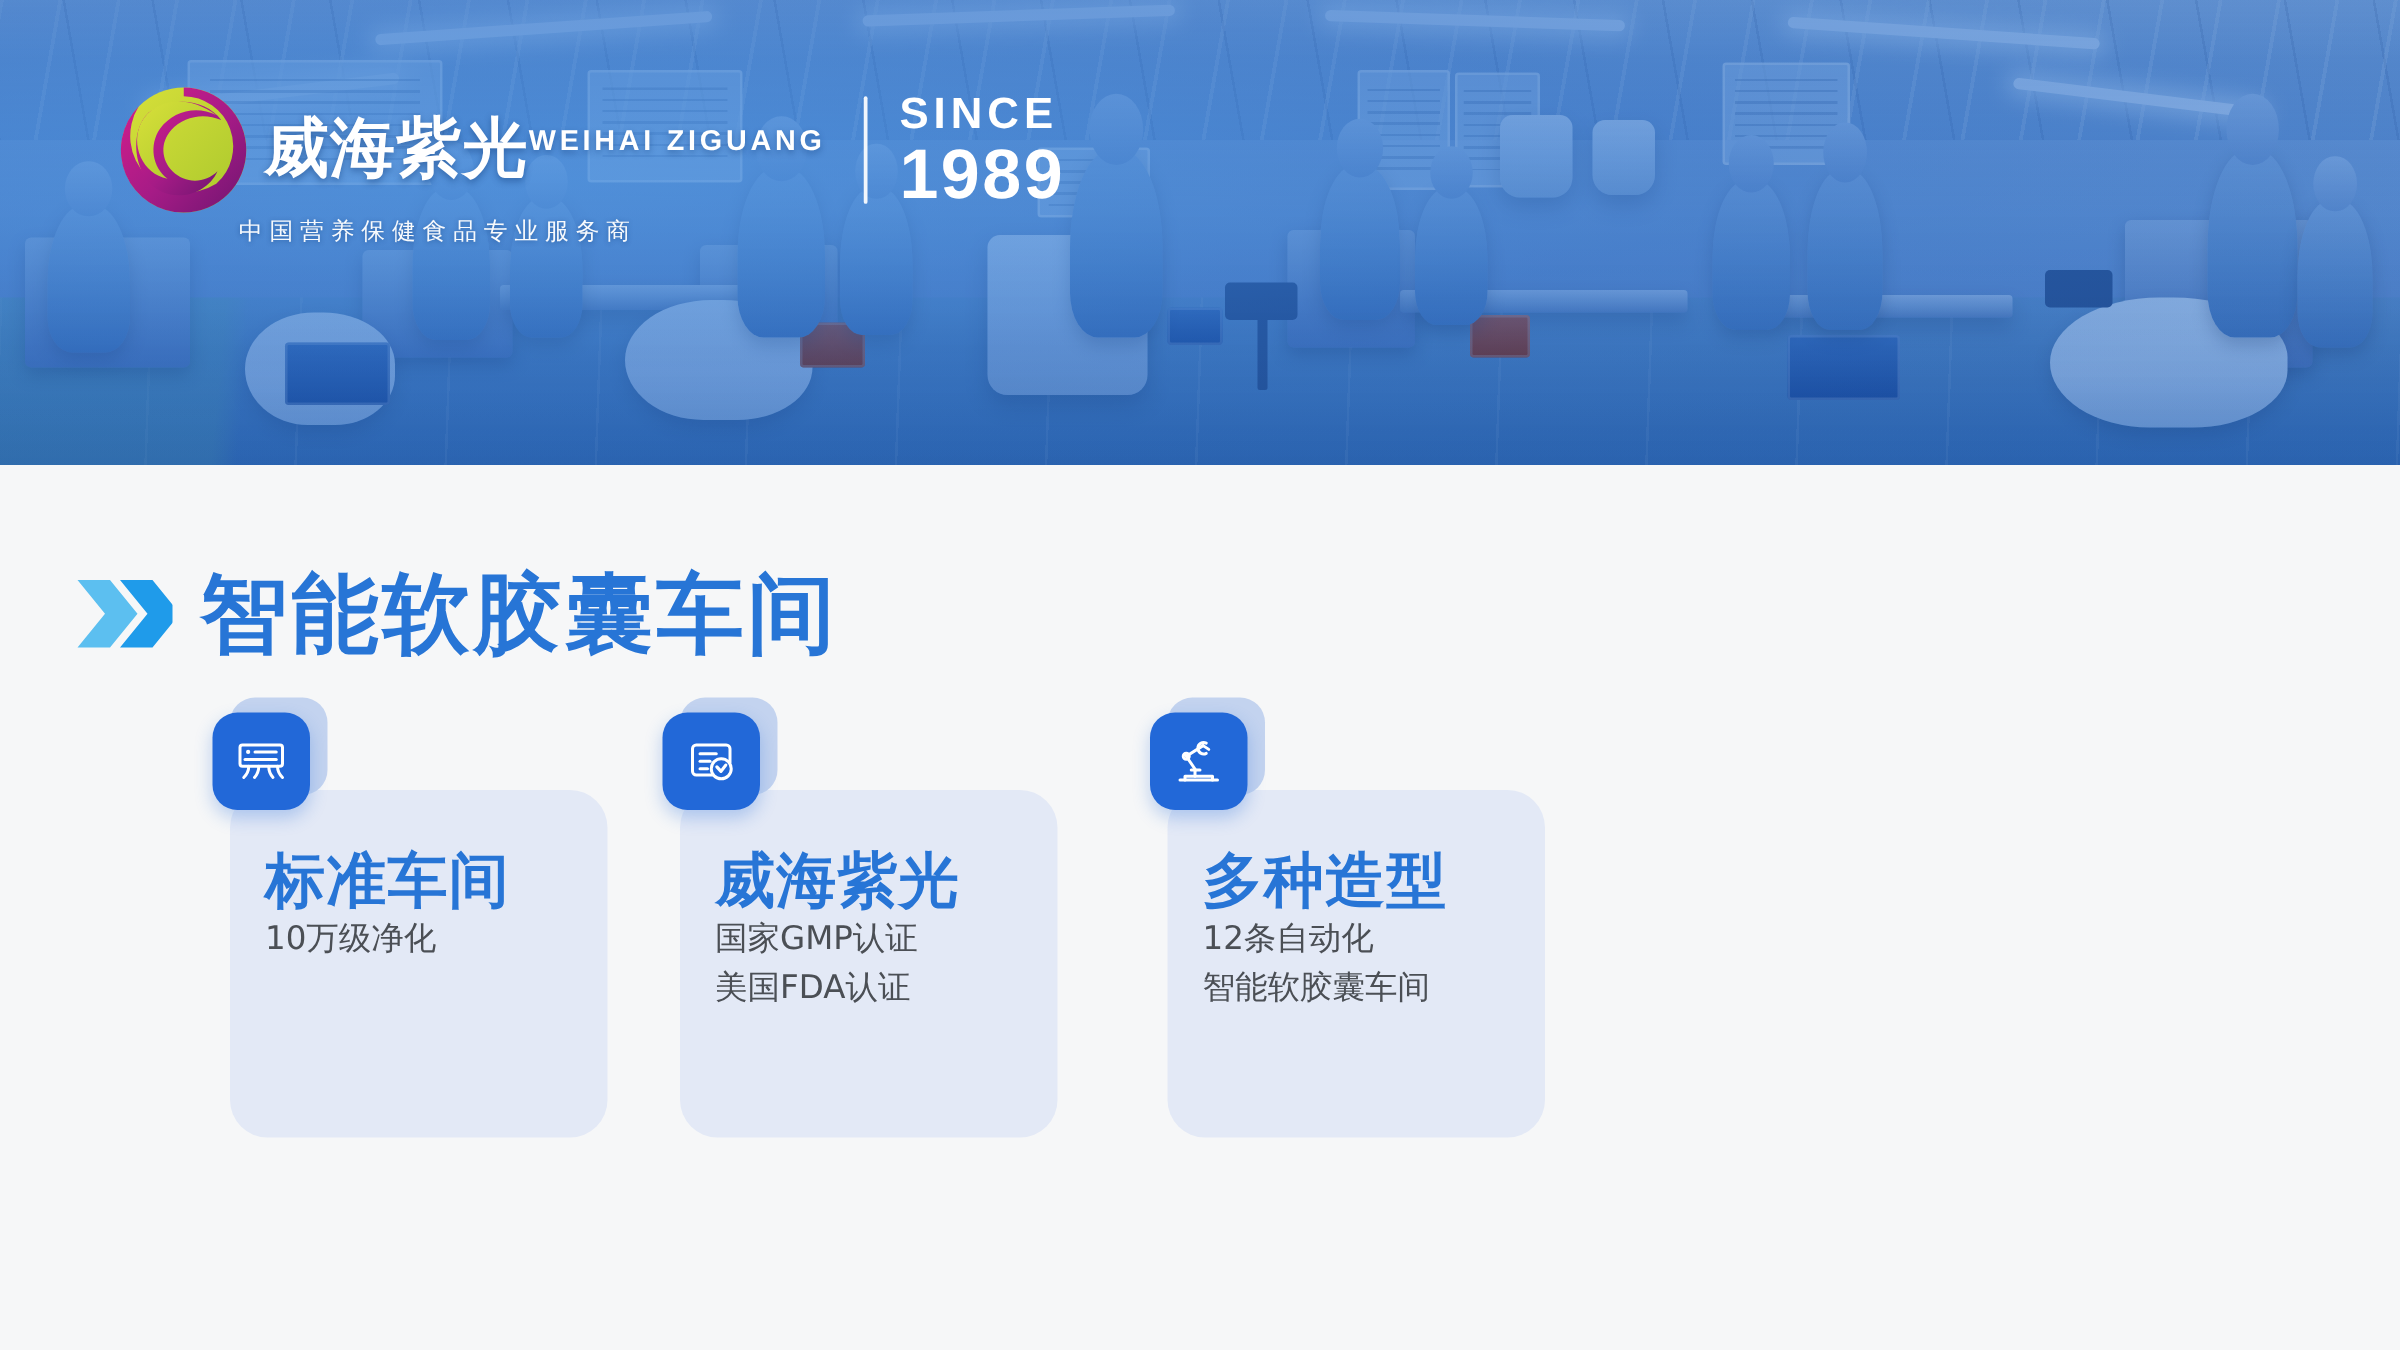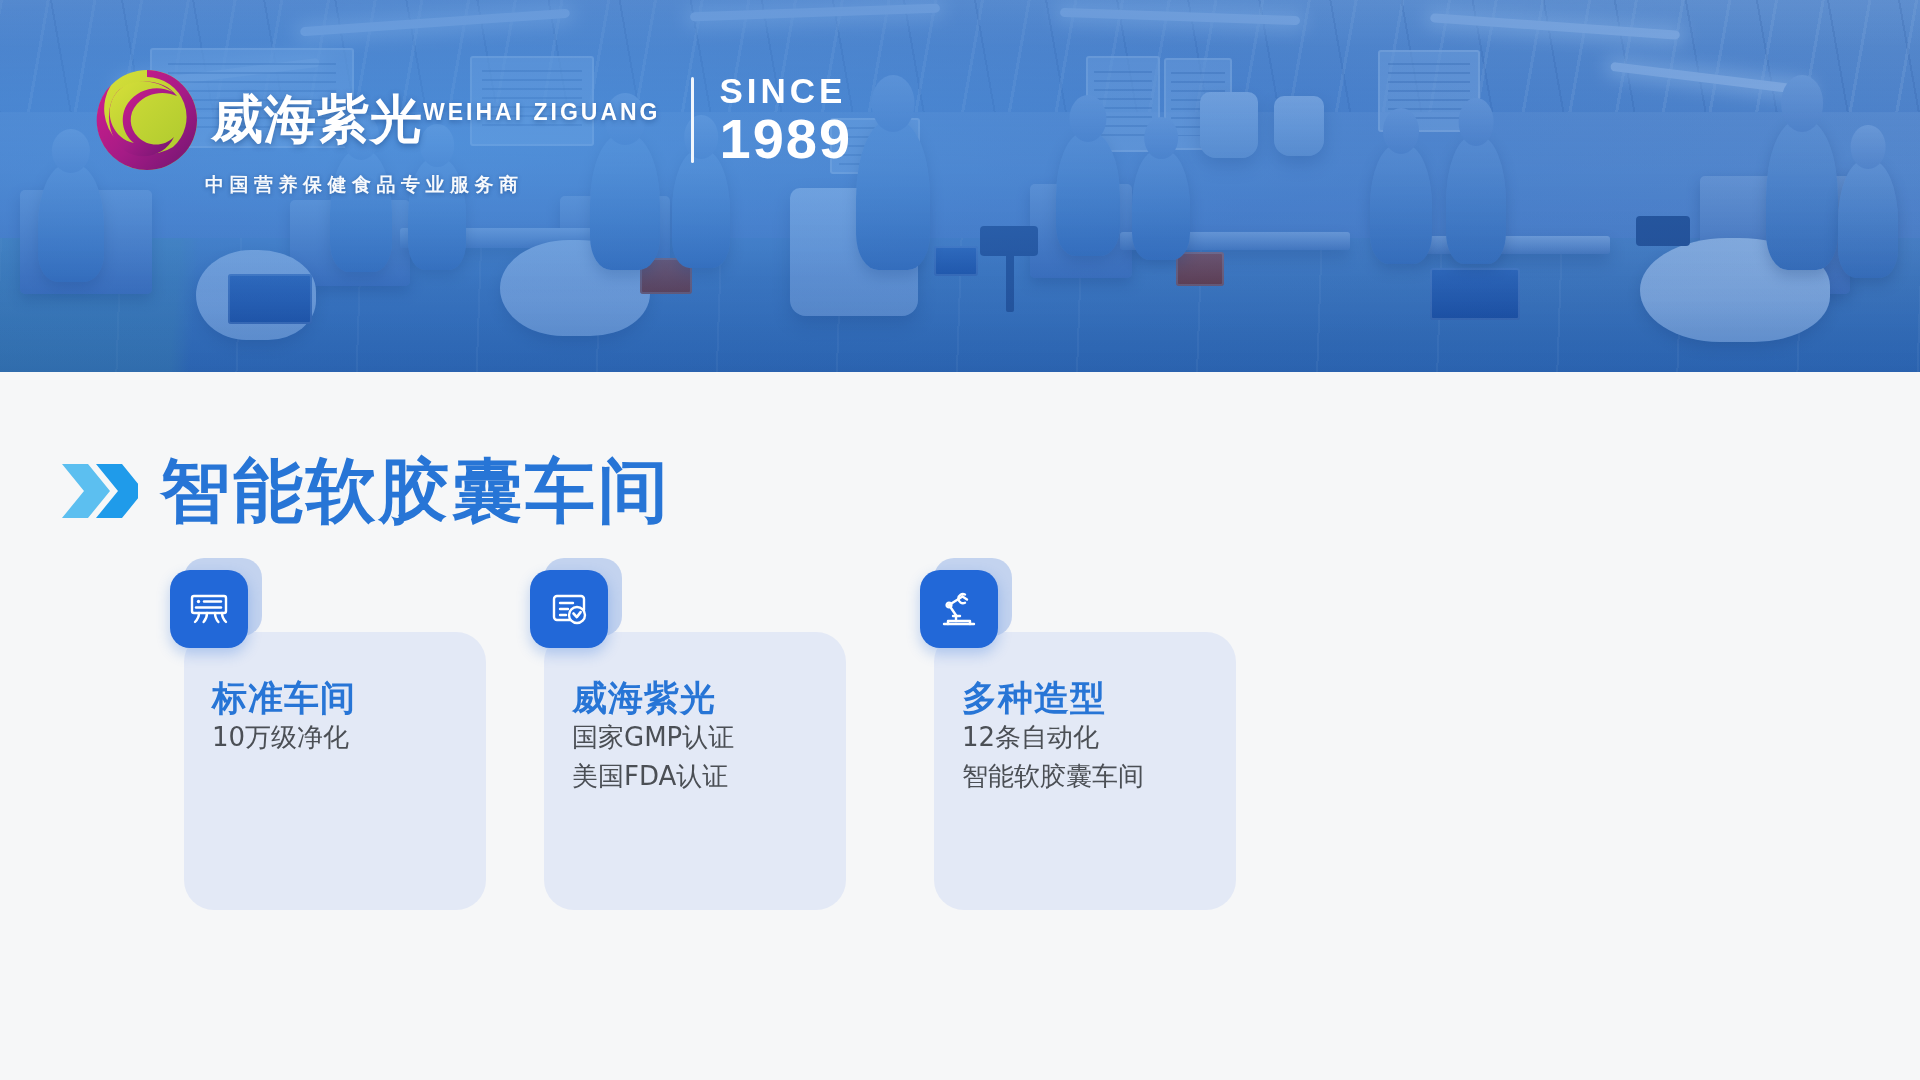--- a/index.html
+++ b/index.html
@@ -90,43 +90,43 @@
     font-size:23px;font-weight:700;color:#ffffff;letter-spacing:3.0px;
     margin-top:6px;text-shadow:0 2px 5px rgba(10,50,110,.40);
   }
   .logo-divider{width:3px;height:86px;background:rgba(255,255,255,.92);
     margin:0 26px 0 30px;border-radius:2px;}
   .since-block{display:flex;flex-direction:column;justify-content:center;}
   .since-word{font-family:"Liberation Sans",sans-serif;font-size:35px;font-weight:700;
     color:#ffffff;letter-spacing:4px;line-height:1;}
   .since-year{font-family:"Liberation Sans",sans-serif;font-size:56px;font-weight:700;
     color:#ffffff;letter-spacing:2px;line-height:1.02;margin-top:2px;}
-  .tagline{position:absolute;left:205px;top:172px;
+  .tagline{position:absolute;left:191px;top:172px;
     font-family:"DejaVu Sans","Liberation Sans",sans-serif;
     font-size:19px;color:rgba(255,255,255,.96);letter-spacing:5.5px;
-    text-shadow:0 1px 4px rgba(10,50,110,.45);font-weight:bold;}
+    text-shadow:0 1px 4px rgba(10,50,110,.45);}
 
   
   .title-row{position:absolute;left:60px;top:408px;display:flex;align-items:center;margin-top:48px;}
   .chev{width:78px;height:66px;flex:0 0 auto;margin-right:22px;}
   .sec-title{
     font-family:"DejaVu Serif","Liberation Serif",serif;
     font-size:70px;font-weight:700;color:#2775d6;letter-spacing:3px;line-height:1;
   }
 
   
   .cards{position:absolute;left:0;top:612px;width:1920px;height:320px;}
   .card{
     position:absolute;top:20px;width:302px;height:278px;
     background:#e3e9f6;border-radius:30px;
   }
   .card .body{position:absolute;left:28px;top:48px;right:20px;}
   .card-title{
     font-family:"DejaVu Sans","Liberation Sans",sans-serif;
-    font-size:35px;font-weight:700;color:#2775d6;letter-spacing:1px;line-height:1.08;
+    font-size:48px;font-weight:700;color:#2775d6;letter-spacing:1px;line-height:1.08;
     white-space:nowrap;
   }
   .card-desc{
     font-family:"DejaVu Sans","Liberation Sans",sans-serif;
     font-size:26px;color:#4b4f55;line-height:1.5;white-space:pre-line;
   }
   
   .icon-wrap{position:absolute;left:0;top:0;width:92px;height:92px;}
   .icon-ghost{position:absolute;left:14px;top:-12px;width:78px;height:78px;
     background:#c3d3ef;border-radius:20px;}

